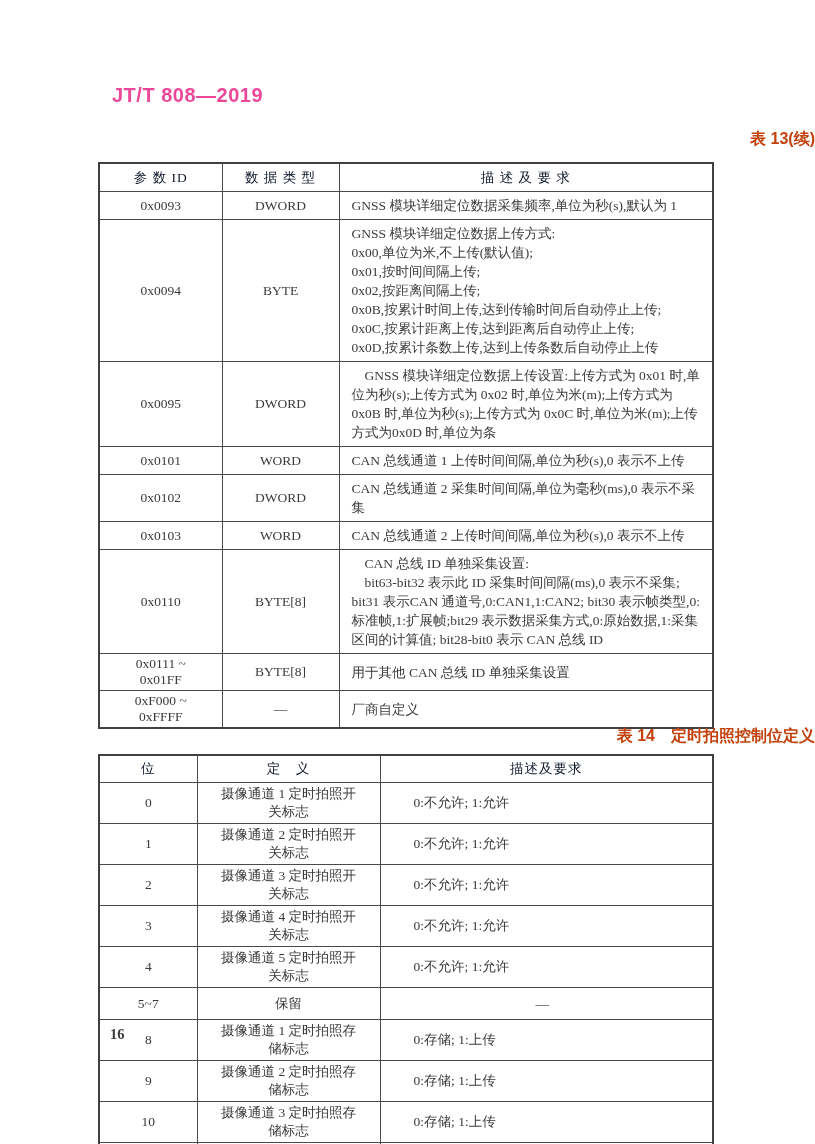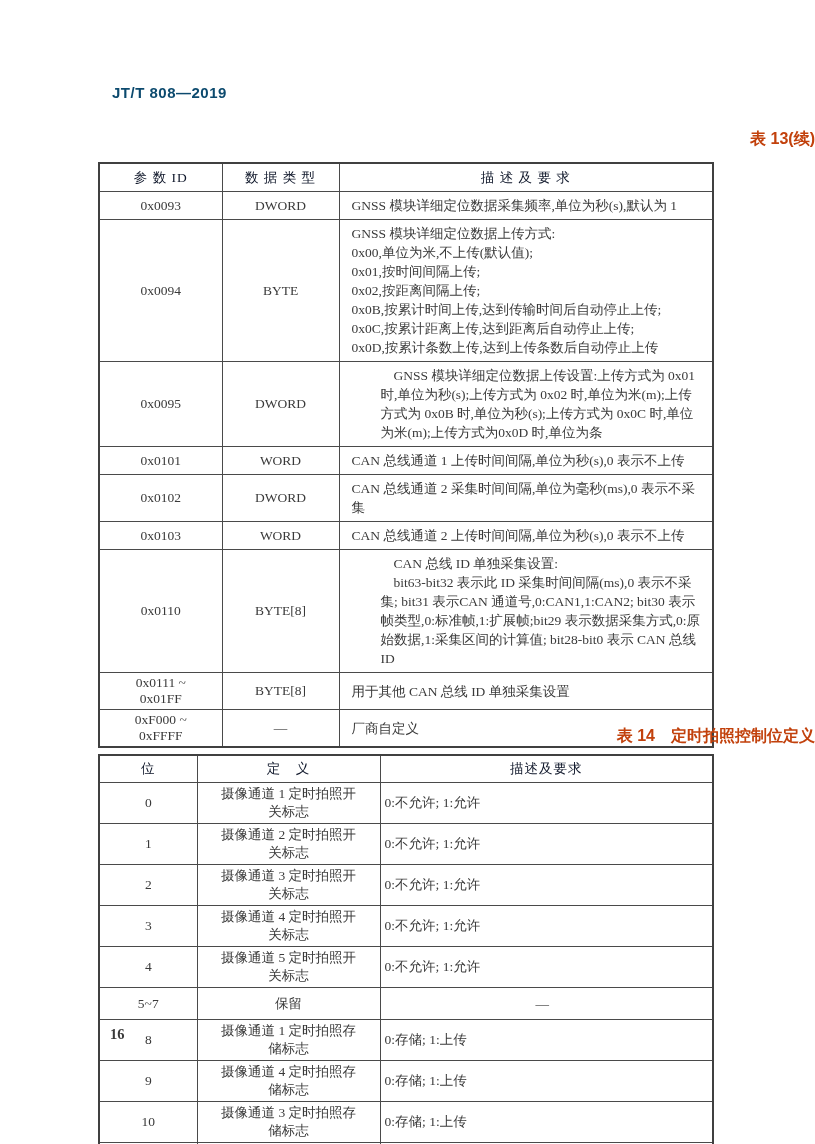--- a/index.html
+++ b/index.html
@@ -7,21 +7,21 @@
     position:relative;
     width:815px;height:1144px;
     background:#ffffff;
     color:#3a3a3a;
     font-family:"Liberation Serif","DejaVu Serif",serif;
     overflow:hidden;
   }
   .doc-header{
     position:absolute;left:112px;top:84px;
     font-family:"Liberation Sans","DejaVu Sans",sans-serif;
-    font-weight:bold;font-size:15px;letter-spacing:0.5px;color:#0c4a6e;
+    font-weight:bold;font-size:20px;letter-spacing:0.5px;color:#ec4899;
   }
   .tbl-title{
     position:absolute;left:0;width:100%;text-align:right;
     font-family:"Liberation Sans","DejaVu Sans",sans-serif;
     font-weight:bold;font-size:16px;color:#c2410c;
   }
   .t13-title{top:129px;}
   .t14-title{top:726px;}
   table{
     position:absolute;left:98px;
@@ -34,23 +34,23 @@
   th,td{border:1px solid #4a4a4a;}
   table{border:2px solid #404040;}
   th{
     font-weight:normal;height:25px;font-size:13.5px;
     letter-spacing:1px;color:#0f172a;
   }
   .t14 th{height:24px;}
   td.c{text-align:center;padding:2px 20px;}
   td.d{text-align:left;padding:4px 8px 4px 12px;vertical-align:middle;}
   .para{line-height:19px;}
-  .ind{text-indent:13px;margin-left:29px;}
+  .ind{text-indent:13px;}
   .t14 td{height:23px;}
-  .t14 td.d{padding-left:4px;}
+  .t14 td.d{padding-left:33px;}
   .t14 td.dash{text-align:center;padding-left:0;}
   .page-number{
     position:absolute;left:110px;top:1026px;
     font-size:14.5px;color:#3a3a3a;font-weight:bold;
   }
 </style>
 </head>
 <body>
 
 <div class="page">
@@ -192,21 +192,21 @@
           <td class="c">保留</td>
           <td class="d dash">—</td>
         </tr>
         <tr>
           <td class="c">8</td>
           <td class="c">摄像通道 1 定时拍照存储标志</td>
           <td class="d">0:存储; 1:上传</td>
         </tr>
         <tr>
           <td class="c">9</td>
-          <td class="c">摄像通道 4 定时拍照存储标志</td>
+          <td class="c">摄像通道 2 定时拍照存储标志</td>
           <td class="d">0:存储; 1:上传</td>
         </tr>
         <tr>
           <td class="c">10</td>
           <td class="c">摄像通道 3 定时拍照存储标志</td>
           <td class="d">0:存储; 1:上传</td>
         </tr>
         <tr>
           <td class="c">11</td>
           <td class="c">摄像通道 4 定时拍照存储标志</td>

